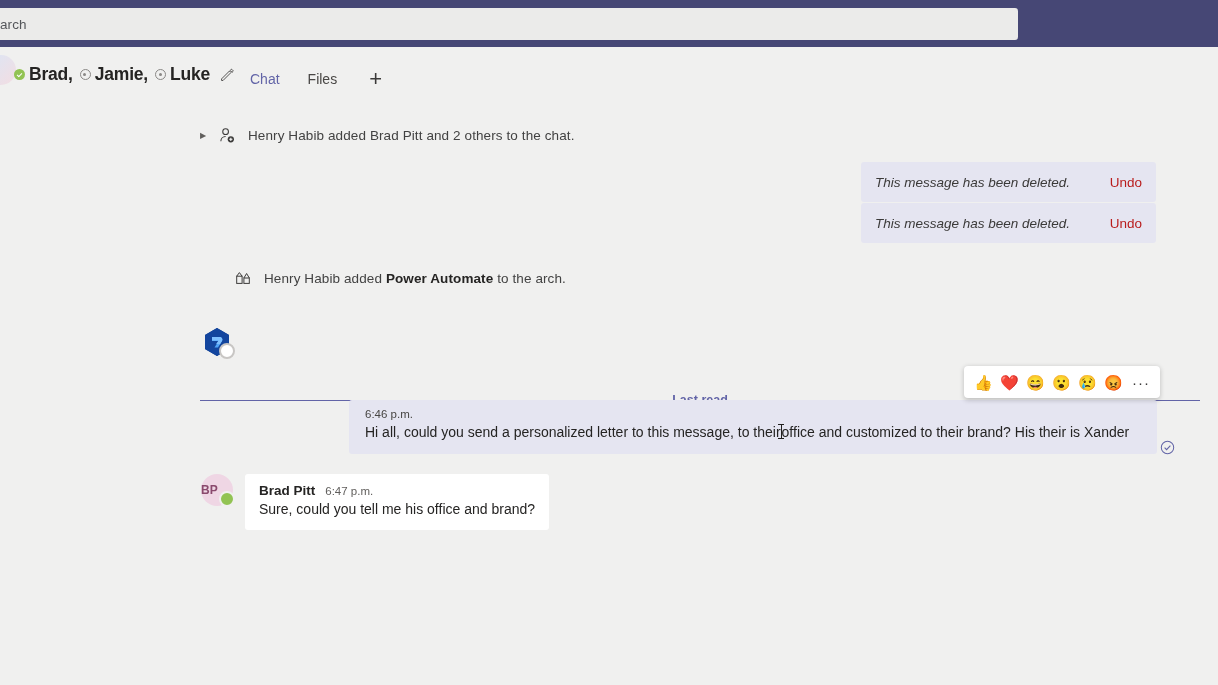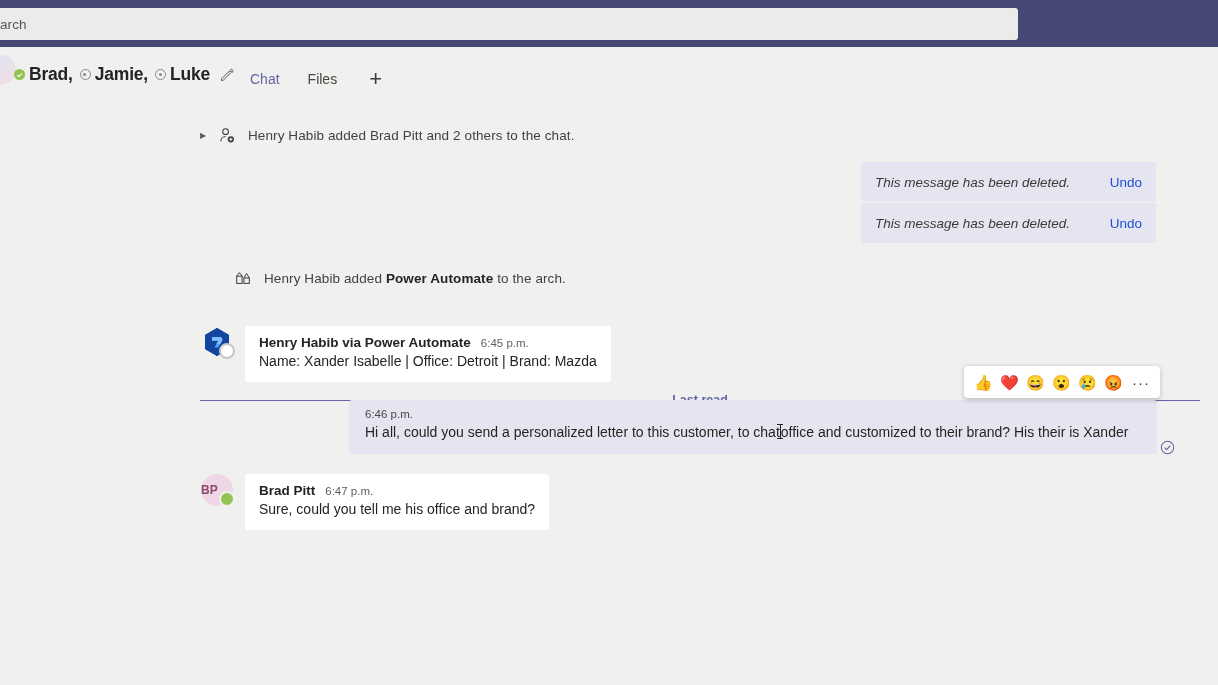--- a/index.html
+++ b/index.html
@@ -204,21 +204,21 @@
     padding: 0 14px;
     justify-content: space-between;
   }
   .deleted-text {
     font-size: 13.5px;
     font-style: italic;
     color: #3b3a39;
   }
   .undo-link {
     font-size: 13.5px;
-    color: #1d4ed8;
+    color: #b91c1c;
     cursor: pointer;
   }
 
   
   .lastread {
     position: absolute;
     top: 293px;
     left: 200px;
     width: 1000px;
     display: flex;
@@ -459,42 +459,35 @@
   <div class="msg" style="left:201px; top:226px;">
     <div class="avatar pa-logo">
       <svg width="32" height="32" viewBox="0 0 32 32">
         <polygon points="16,2 28,9 28,23 16,30 4,23 4,9" fill="#0b3b8c"></polygon>
         <polygon points="16,2 28,9 28,23 16,30 4,23 4,9" fill="#13459e"></polygon>
         <path d="M11 11h7.5c2.2 0 3.6 2.2 2.5 4l-4 6.5h-3.5l4-6.5H11z" fill="#4fa3f7"></path>
         <path d="M11 11h7.5c2.2 0 3.6 2.2 2.5 4l-2 3.2-3.8-.1 2.3-3.6H11z" fill="#7fc0ff"></path>
       </svg>
       <span class="presence unknown"></span>
     </div>
-    <div class="bubble">
-      <div class="bubble-meta">
-        <span class="sender">Henry Habib via Power Automate</span>
-        <span class="time">6:45 p.m.</span>
-      </div>
-      <div class="body">Name: Xander Isabelle | Office: Detroit | Brand: Mazda</div>
-    </div>
   </div>
 
   <div class="reactions" style="top:266px;">
     <span class="reaction">👍</span>
     <span class="reaction">❤️</span>
     <span class="reaction">😄</span>
     <span class="reaction">😮</span>
     <span class="reaction">😢</span>
     <span class="reaction">😡</span>
     <span class="reaction-more">···</span>
   </div>
 
   <div class="msg-out" style="top:300px;">
     <span class="time">6:46 p.m.</span>
-    <div class="body"><span>Hi all, could you send a personalized letter to this customer, to chat</span><span class="text-caret"></span><span>office and customized to their brand? His their is Xander</span></div>
+    <div class="body"><span>Hi all, could you send a personalized letter to this message, to their</span><span class="text-caret"></span><span>office and customized to their brand? His their is Xander</span></div>
   </div>
   <span class="seen-check" style="top:339px;">
     <svg width="17" height="17" viewBox="0 0 20 20" fill="none">
       <circle cx="10" cy="10" r="7.3" stroke="#6264a7" stroke-width="1.2"></circle>
       <path d="M6.6 10.2l2.3 2.3 4.5-4.8" stroke="#6264a7" stroke-width="1.3" fill="none"></path>
     </svg>
   </span>
 
   <div class="msg" style="left:201px; top:374px;">
     <div class="avatar initials">

